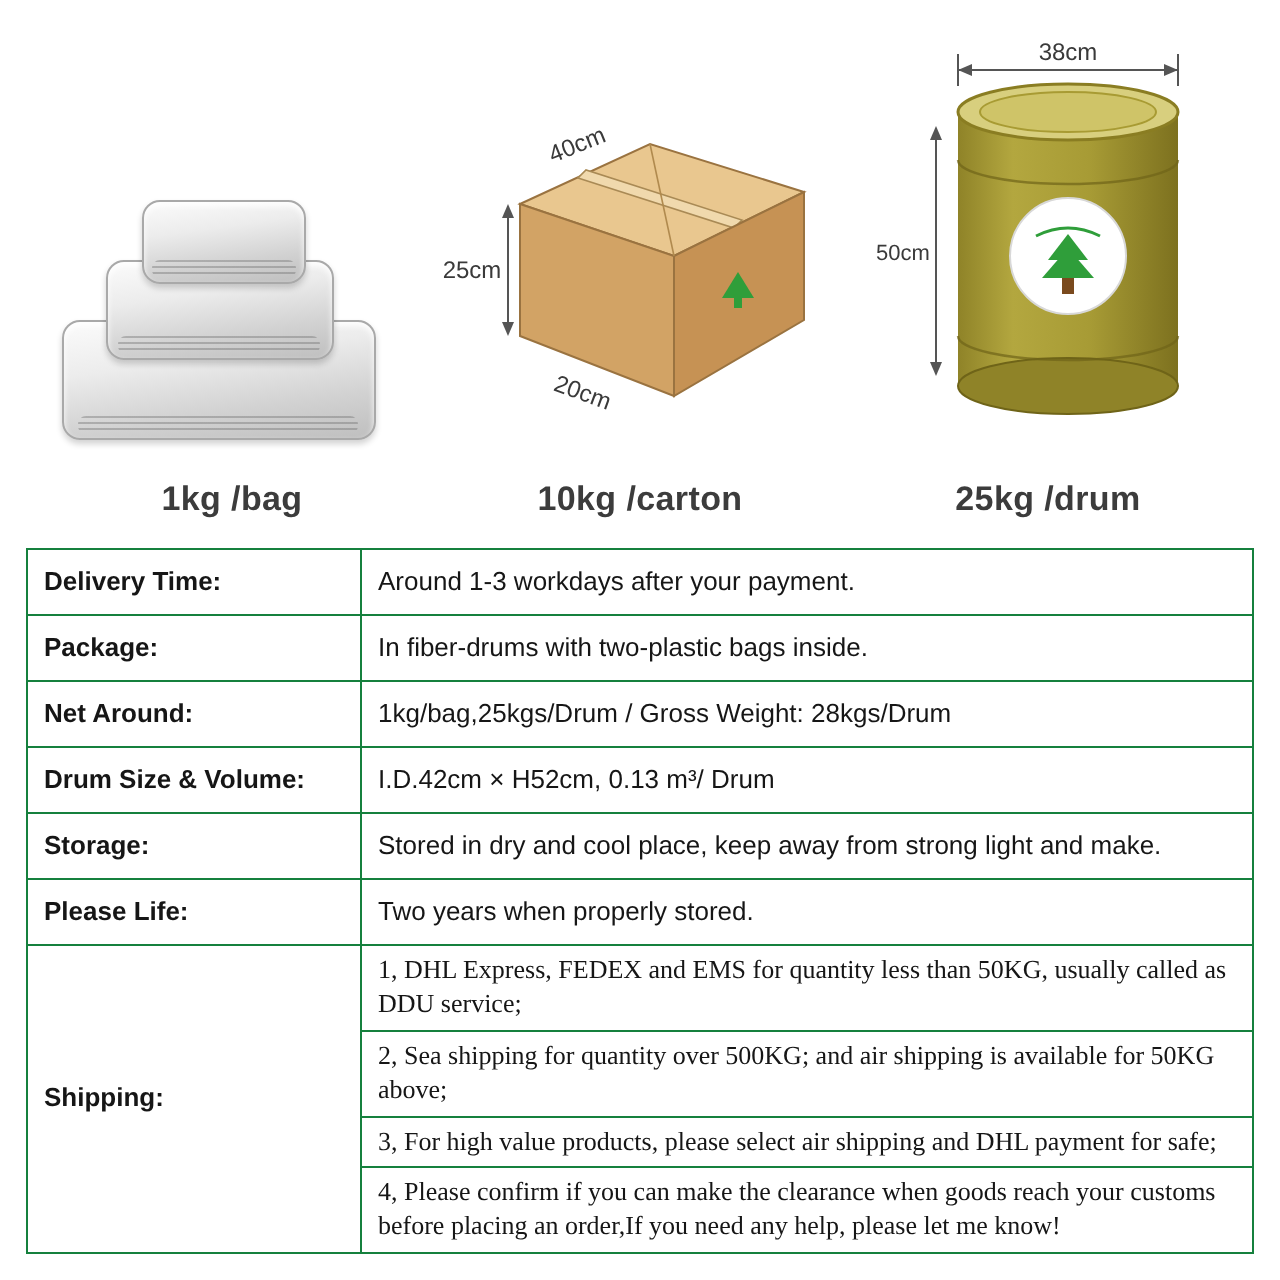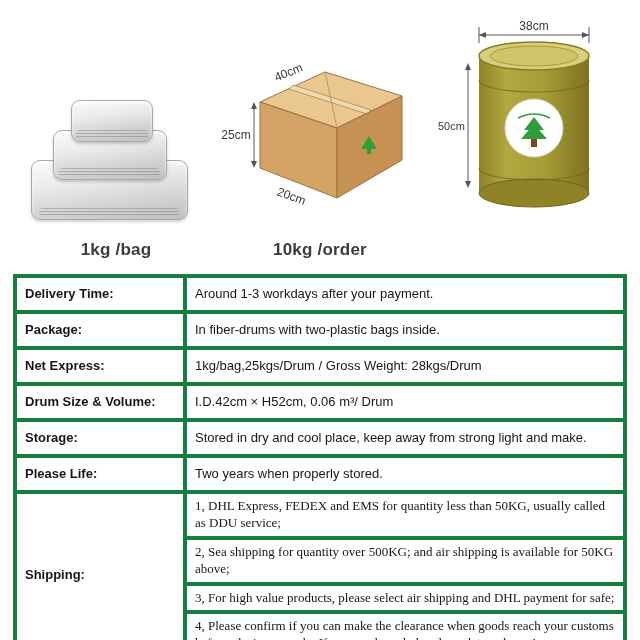--- a/index.html
+++ b/index.html
@@ -37,21 +37,21 @@
   .bag.large {width:155px;height:58px;left:2px; top:62px;z-index:1;}
 
   .dim{font-family:"Liberation Sans",sans-serif;font-size:12px;fill:#3a3a3a;}
   .dim-sm{font-family:"Liberation Sans",sans-serif;font-size:11px;fill:#3a3a3a;}
 
   
   table.info{
     border-collapse:collapse;width:614px;margin:14px auto 0 auto;
     font-size:13px;color:#161616;table-layout:fixed;
   }
-  table.info td{border:4px solid #15803d;padding:4px 8px;vertical-align:middle;line-height:1.3;}
+  table.info td{border:1px solid #15803d;padding:4px 8px;vertical-align:middle;line-height:1.3;}
   td.lbl{width:150px;font-weight:bold;font-size:13px;}
   tr.simple td{height:24px;}
   td.ship-item{padding:4px 8px;font-family:Liberation Serif, serif;}
 </style>
 </head>
 <body>
 
 <div class="page">
 
   <div class="illustrations">
@@ -89,21 +89,21 @@
           <line x1="34" y1="58" x2="34" y2="112" stroke="#555" stroke-width="1"></line>
           <polygon points="34,52 31,59 37,59" fill="#555"></polygon>
           <polygon points="34,118 31,111 37,111" fill="#555"></polygon>
           <text class="dim" x="16" y="89" text-anchor="middle">25cm</text>
 
           <text class="dim" x="70" y="26" text-anchor="middle" transform="rotate(-22 70 26)">40cm</text>
 
           <text class="dim" x="70" y="150" text-anchor="middle" transform="rotate(20 70 150)">20cm</text>
         </svg>
       </div>
-      <div class="product-label">10kg /order</div>
+      <div class="product-label">10kg /carton</div>
     </div>
 
     <div class="product">
       <div class="figure-area">
         <svg width="180" height="200" viewBox="0 0 180 200">
           <defs>
             <linearGradient id="drumBody" x1="0" y1="0" x2="1" y2="0">
               <stop offset="0" stop-color="#8f8328"></stop>
               <stop offset="0.25" stop-color="#b3a73f"></stop>
               <stop offset="0.6" stop-color="#a79b35"></stop>
@@ -134,41 +134,42 @@
 
           <g>
             <circle cx="100" cy="110" r="29" fill="#ffffff" stroke="#d8d8d8" stroke-width="1"></circle>
             <path d="M84,100 Q100,92 116,100" fill="none" stroke="#2f9e3a" stroke-width="1.5"></path>
             <polygon points="100,99 90,112 110,112" fill="#2f9e3a"></polygon>
             <polygon points="100,106 87,121 113,121" fill="#2f9e3a"></polygon>
             <rect x="97" y="121" width="6" height="8" fill="#7a4a1e"></rect>
           </g>
         </svg>
       </div>
+      <div class="product-label">25kg /drum</div>
     </div>
 
   </div>
 
   <table class="info">
     <tbody>
       <tr class="simple">
         <td class="lbl">Delivery Time:</td>
         <td>Around 1-3 workdays after your payment.</td>
       </tr>
       <tr class="simple">
         <td class="lbl">Package:</td>
         <td>In fiber-drums with two-plastic bags inside.</td>
       </tr>
       <tr class="simple">
-        <td class="lbl">Net Express:</td>
+        <td class="lbl">Net Around:</td>
         <td>1kg/bag,25kgs/Drum / Gross Weight: 28kgs/Drum</td>
       </tr>
       <tr class="simple">
         <td class="lbl">Drum Size &amp; Volume:</td>
-        <td>I.D.42cm × H52cm, 0.06 m³/ Drum</td>
+        <td>I.D.42cm × H52cm, 0.13 m³/ Drum</td>
       </tr>
       <tr class="simple">
         <td class="lbl">Storage:</td>
         <td>Stored in dry and cool place, keep away from strong light and make.</td>
       </tr>
       <tr class="simple">
         <td class="lbl">Please Life:</td>
         <td>Two years when properly stored.</td>
       </tr>
       <tr>

